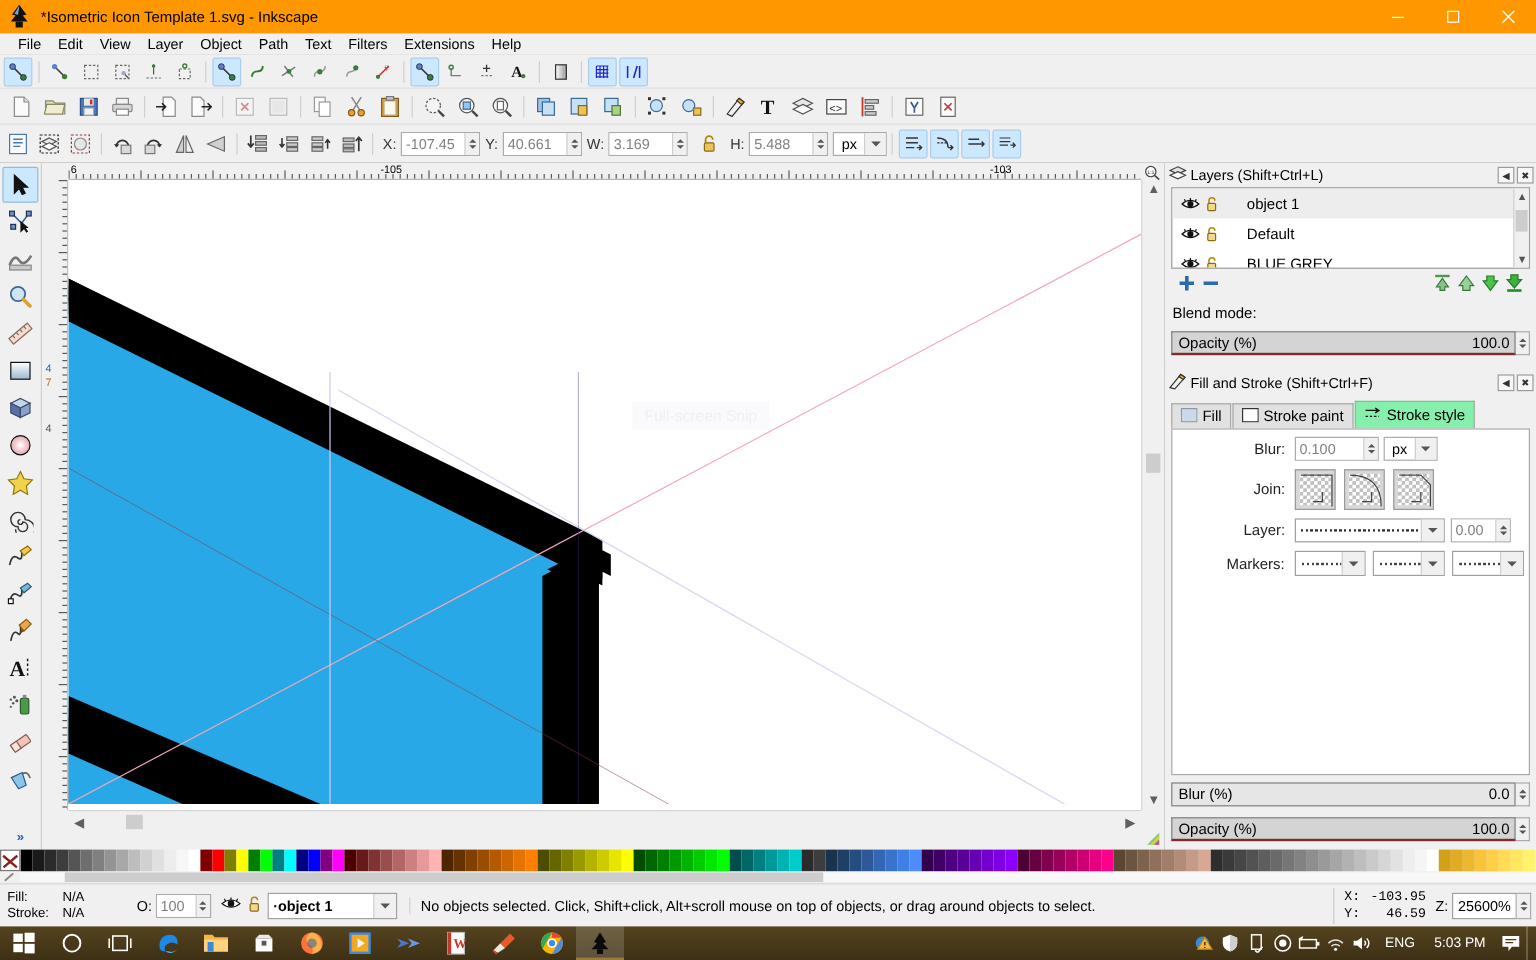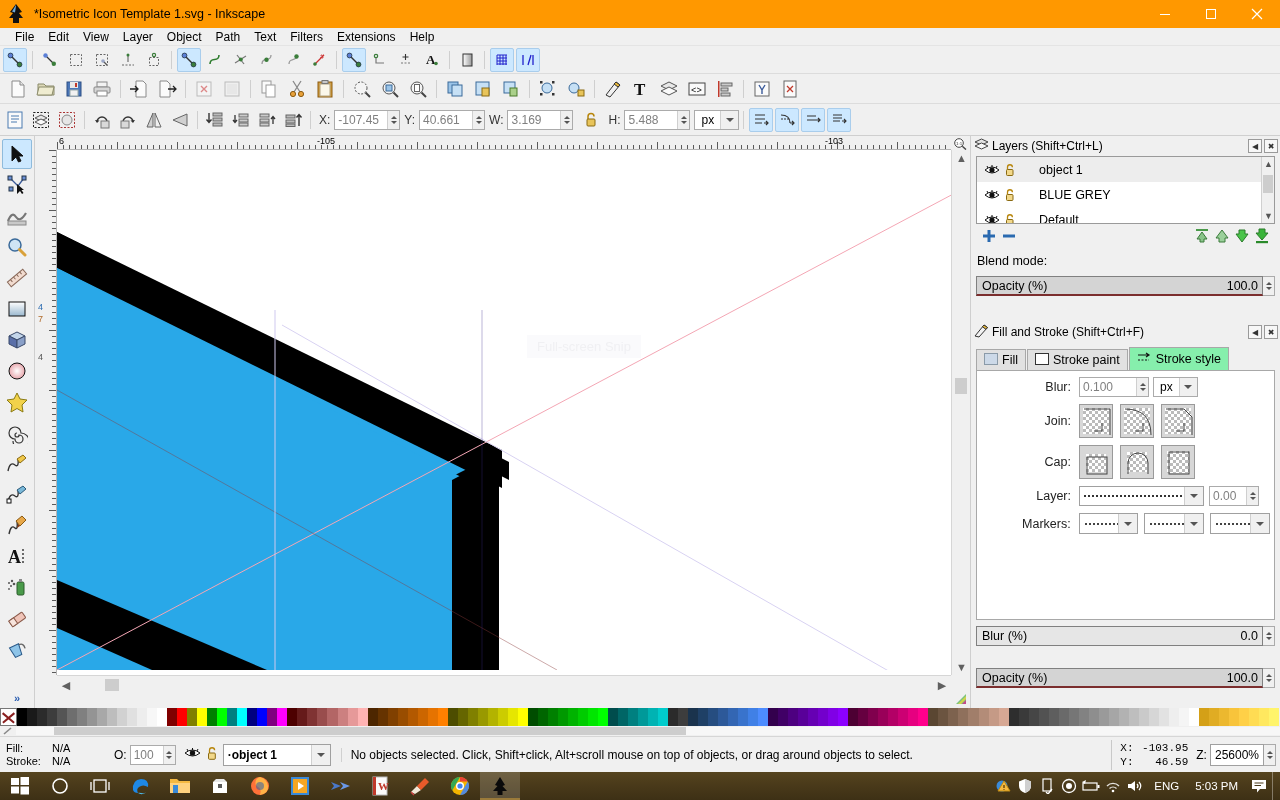--- a/index.html
+++ b/index.html
@@ -119,21 +119,21 @@
   .layerbtns { display:flex; align-items:center; height:24px; padding:0 8px; }
   .lb { width:20px; height:20px; display:flex; align-items:center; justify-content:center; }
 
   .rowlbl { display:flex; align-items:center; height:26px; padding:0 6px; }
   .rowlbl .rl-text { font-size:12.5px; width:78px; }
   .combo { flex:1; height:21px; border:1px solid #a0a0a0; background:#fff; display:flex; align-items:center; }
   .combo span { padding-left:5px; font-size:12.5px; }
   .combo .dd { margin-left:auto; width:19px; height:19px; background:#f0f0f0; border-left:1px solid #cfcfcf;
     display:flex; align-items:center; justify-content:center; }
 
-  .slider-row { display:flex; align-items:flex-start; margin:2px 5px 20px 5px; }
+  .slider-row { display:flex; align-items:flex-start; margin:2px 5px 7px 5px; }
   .slider { flex:1; height:20px; border:1px solid #808080; background:#d9d9d9; position:relative; display:flex; align-items:center; }
   .slider .s-lbl { font-size:12.5px; padding-left:5px; }
   .slider .s-val { margin-left:auto; padding-right:4px; font-size:12.5px; }
   .slider.full { background:#d4d4d4; border-bottom:2px solid #7b2e2e; }
   .slider.empty { background:#e6e6e6; }
   .sstep { width:12px; height:20px; border:1px solid #ababab; border-left:0; background:#f0f0f0;
     display:flex; flex-direction:column; align-items:center; justify-content:center; }
   .sstep i { display:block; width:0;height:0;border-left:3px solid transparent;border-right:3px solid transparent; }
   .sstep i.up { border-bottom:3px solid #555; margin-bottom:2px; }
   .sstep i.dn { border-top:3px solid #555; }
@@ -1239,37 +1239,37 @@
                 <circle cx="8" cy="6" r="2.6" fill="#111"></circle>
                 <path d="M3 2 L4 4 M8 1 L8 3 M13 2 L12 4" stroke="#111" stroke-width="1"></path>
               </svg>
           </span>
           <span class="ico">
             <svg width="14" height="14" viewBox="0 0 14 14">
                 <path d="M4.5 6.5 V4.2 A2.4 2.4 0 0 1 9.4 4.2" stroke="#b8860b" stroke-width="1.3" fill="none"></path>
                 <rect x="3.5" y="6.5" width="6.5" height="6" rx="1" fill="#f2d88a" stroke="#8a6a12"></rect>
               </svg>
           </span>
-          <span class="lr-name">BLUE GREY</span>
+          <span class="lr-name">Default</span>
         </div>
         <div class="layerrow">
           <span class="ico">
             <svg width="16" height="12" viewBox="0 0 16 12">
                 <path d="M1 6 Q8 0 15 6 Q8 12 1 6Z" fill="#fff" stroke="#111"></path>
                 <circle cx="8" cy="6" r="2.6" fill="#111"></circle>
                 <path d="M3 2 L4 4 M8 1 L8 3 M13 2 L12 4" stroke="#111" stroke-width="1"></path>
               </svg>
           </span>
           <span class="ico">
             <svg width="14" height="14" viewBox="0 0 14 14">
                 <path d="M4.5 6.5 V4.2 A2.4 2.4 0 0 1 9.4 4.2" stroke="#b8860b" stroke-width="1.3" fill="none"></path>
                 <rect x="3.5" y="6.5" width="6.5" height="6" rx="1" fill="#f2d88a" stroke="#8a6a12"></rect>
               </svg>
           </span>
-          <span class="lr-name">Default</span>
+          <span class="lr-name">BLUE GREY</span>
         </div>
         <div class="ll-sb">
           <div class="ar" style="top:0;">▲</div>
           <div class="th"></div>
           <div class="ar" style="bottom:0;">▼</div>
         </div>
       </div>
 
       <div class="layerbtns">
         <div class="lb">
@@ -1402,41 +1402,20 @@
           <div class="btnbox">
               <div class="checker"></div>
             <svg width="34" height="34" viewBox="0 0 34 34" style="position:absolute;inset:0;">
                 <path d="M4 4 L22 4 L30 12 L30 30" fill="none" stroke="#444" stroke-width="1"></path>
                 <path d="M22 18 L22 26 L14 26" fill="none" stroke="#444" stroke-width="1"></path>
               </svg>
           </div>
         </div>
 
 
-        <div class="fsrow">
-          <span class="lbl">Cap:</span>
-          <div class="btnbox">
-              <div class="checker" style="inset:8px 6px 6px 6px;"></div>
-            <svg width="34" height="34" viewBox="0 0 34 34" style="position:absolute;inset:0;">
-                <rect x="7" y="11" width="20" height="17" fill="none" stroke="#444"></rect>
-              </svg>
-          </div>
-          <div class="btnbox">
-              <div class="checker" style="inset:6px;"></div>
-            <svg width="34" height="34" viewBox="0 0 34 34" style="position:absolute;inset:0;">
-                <path d="M7 28 L7 17 A10 10 0 0 1 27 17 L27 28" fill="none" stroke="#444"></path>
-              </svg>
-          </div>
-          <div class="btnbox">
-              <div class="checker" style="inset:5px;"></div>
-            <svg width="34" height="34" viewBox="0 0 34 34" style="position:absolute;inset:0;">
-                <rect x="7" y="6" width="20" height="22" fill="none" stroke="#444"></rect>
-              </svg>
-          </div>
-        </div>
 
         <div class="fsrow">
           <span class="lbl">Layer:</span>
           <div class="dashsel">
             <div class="dline"></div>
             <div class="dd" style="width:19px;height:18px;background:#f0f0f0;border-left:1px solid #cfcfcf;display:flex;align-items:center;justify-content:center;">
                 <div class="caret"></div>
               </div>
           </div>
           <div class="spin" style="margin-left:5px;">

